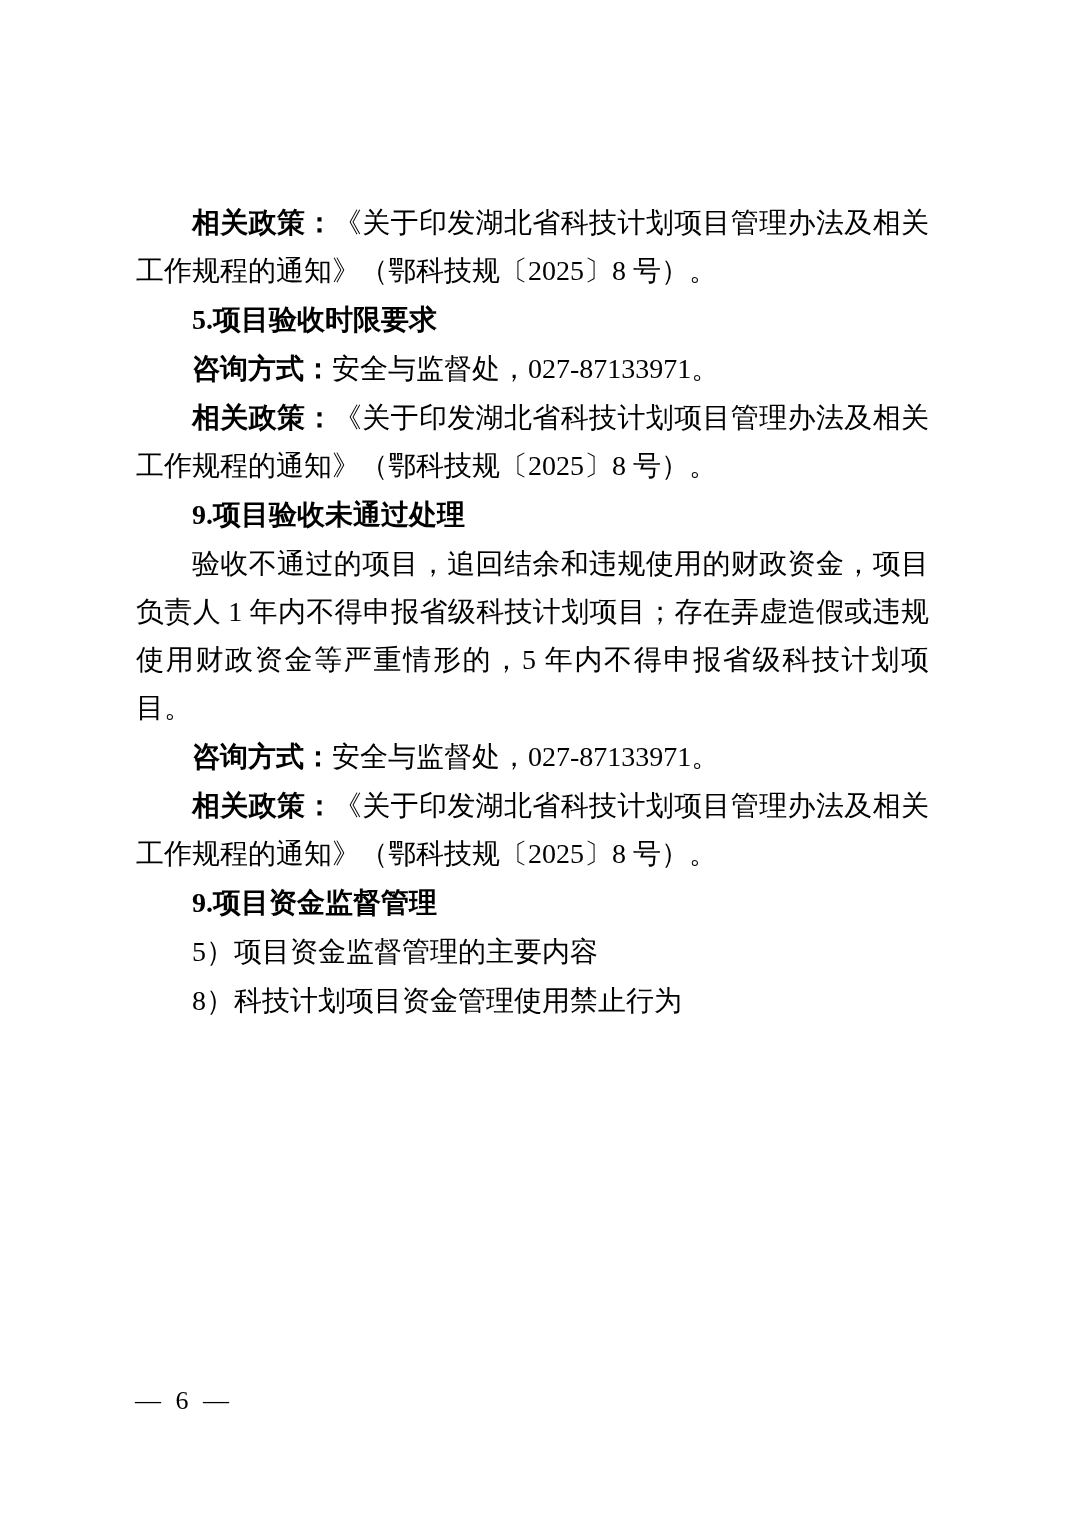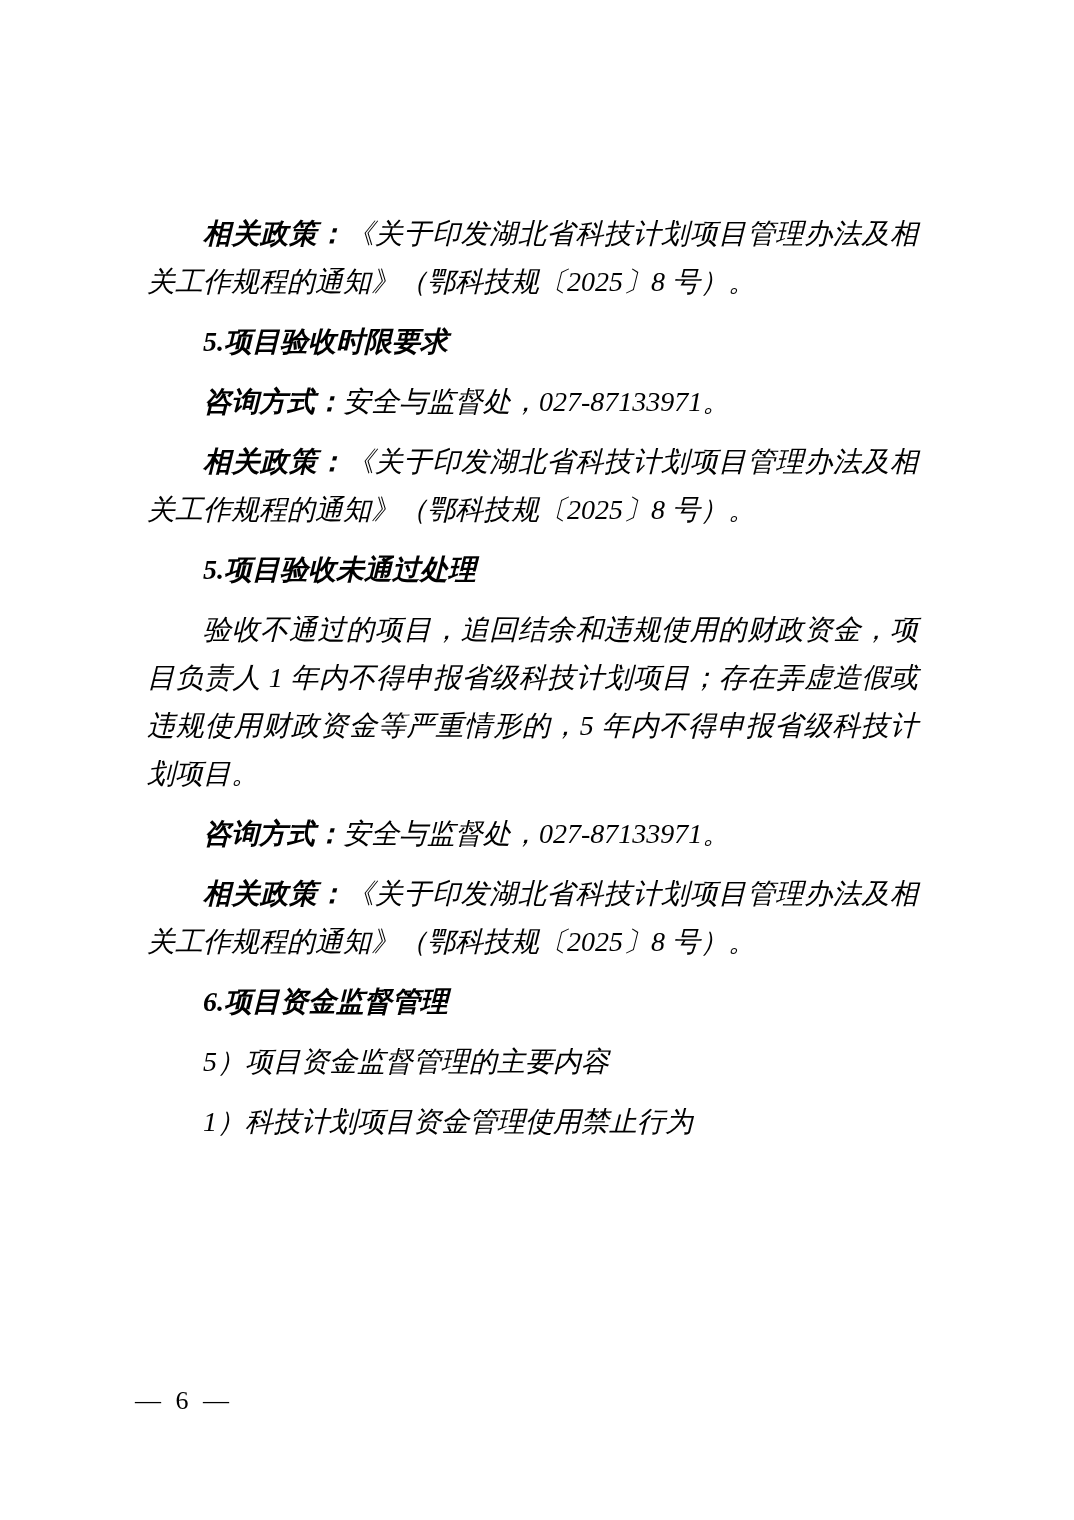--- a/index.html
+++ b/index.html
@@ -19,24 +19,23 @@
   .text-block {
     position: absolute;
     top: 198px;
     left: 135px;
     width: 795px;
     font-size: 28px;
     line-height: 48px;
     text-align: justify;
   }
   .text-block p {
-    margin: 12px;
+    margin: 1px;
     padding: 0;
     text-indent: 2em;
-    font-style: italic;
   }
   .para-label {
     font-weight: bold;
   }
   .heading {
     font-weight: bold;
   }
   .page-footer {
     position: absolute;
     top: 1384px;
@@ -56,32 +55,32 @@
 
     <p><span class="para-label">相关政策：</span><span>《关于印发湖北省科技计划项目管理办法及相关工作规程的通知》（鄂科技规〔2025〕8 号）。</span></p>
 
     <p class="heading">5.项目验收时限要求</p>
 
 
     <p><span class="para-label">咨询方式：</span><span>安全与监督处，027-87133971。</span></p>
 
     <p><span class="para-label">相关政策：</span><span>《关于印发湖北省科技计划项目管理办法及相关工作规程的通知》（鄂科技规〔2025〕8 号）。</span></p>
 
-    <p class="heading">5.项目验收未通过处理</p>
+    <p class="heading">9.项目验收未通过处理</p>
 
     <p>验收不通过的项目，追回结余和违规使用的财政资金，项目负责人 1 年内不得申报省级科技计划项目；存在弄虚造假或违规使用财政资金等严重情形的，5 年内不得申报省级科技计划项目。</p>
 
     <p><span class="para-label">咨询方式：</span><span>安全与监督处，027-87133971。</span></p>
 
     <p><span class="para-label">相关政策：</span><span>《关于印发湖北省科技计划项目管理办法及相关工作规程的通知》（鄂科技规〔2025〕8 号）。</span></p>
 
-    <p class="heading">6.项目资金监督管理</p>
+    <p class="heading">9.项目资金监督管理</p>
 
     <p>5）项目资金监督管理的主要内容</p>
 
 
-    <p>1）科技计划项目资金管理使用禁止行为</p>
+    <p>8）科技计划项目资金管理使用禁止行为</p>
 
   </div>
 
   <div class="page-footer">— 6 —</div>
 
 </div>
 
 </body></html>

